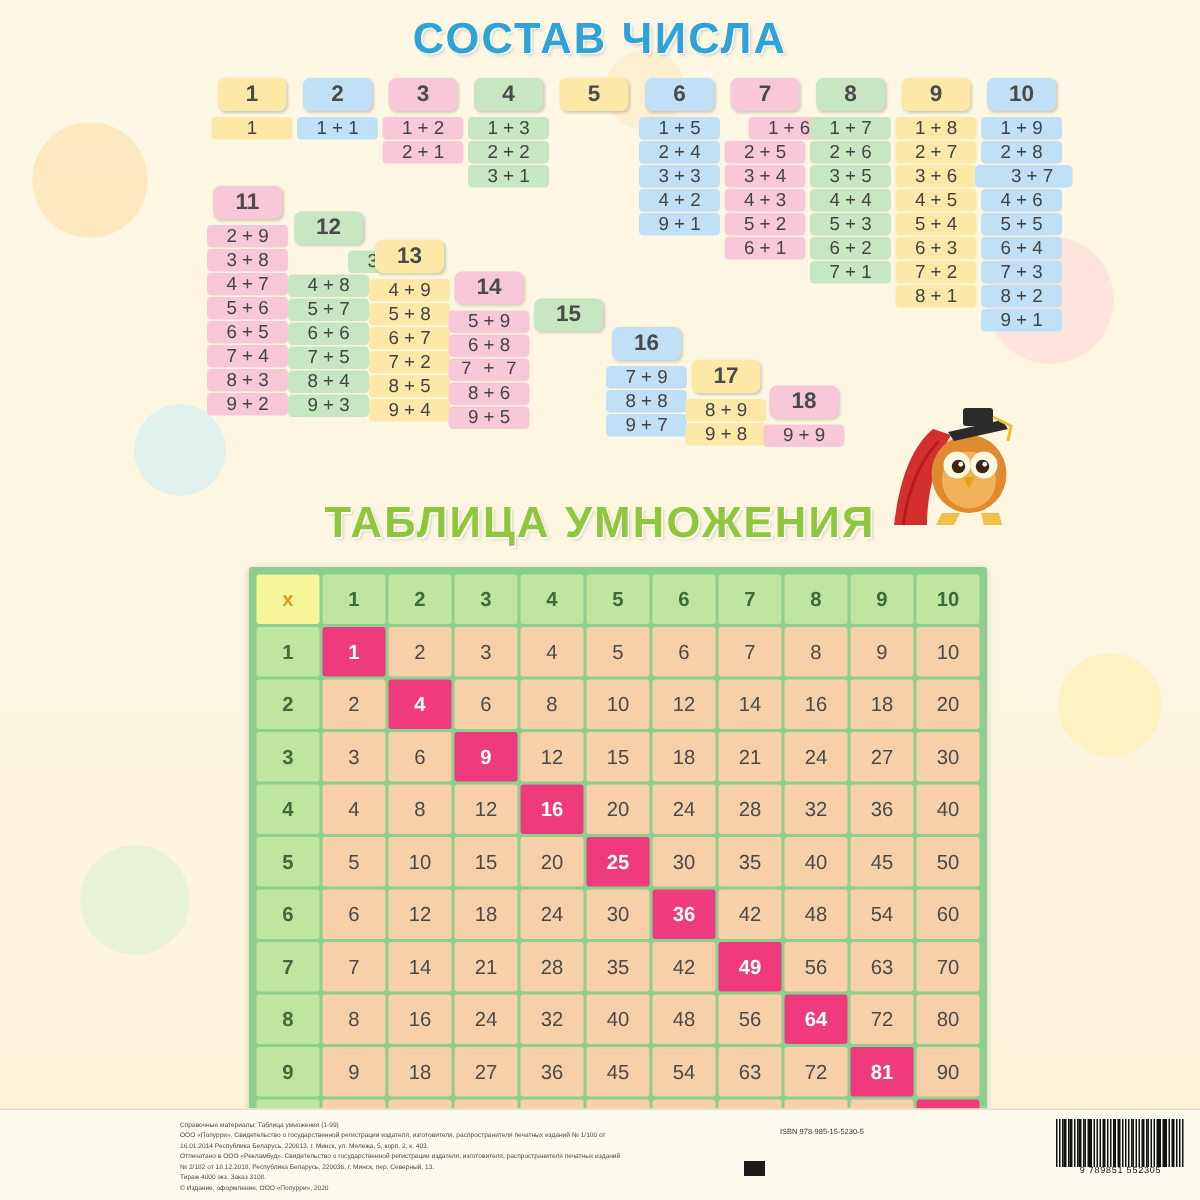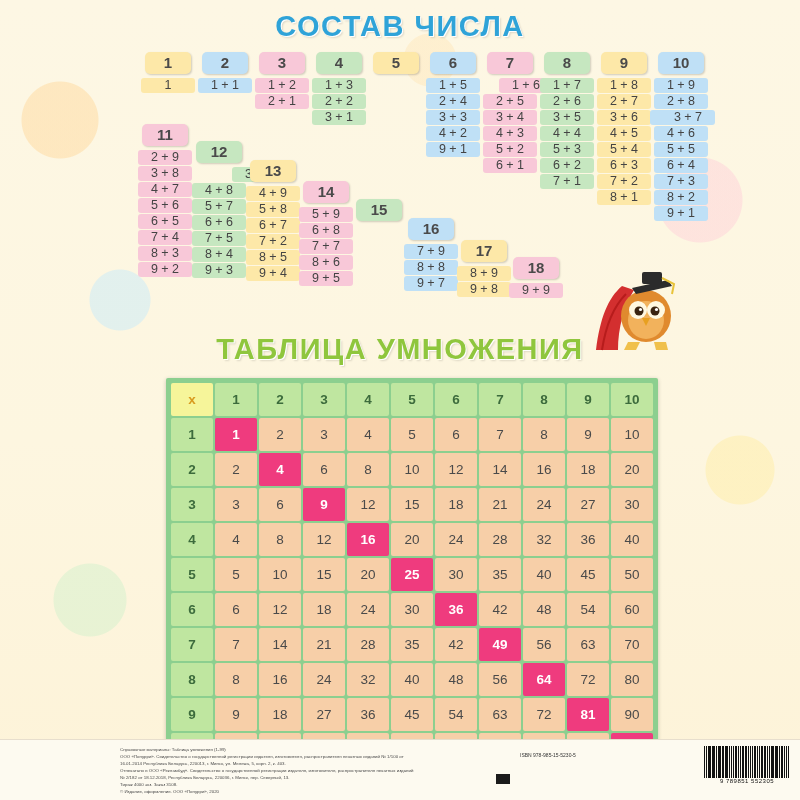--- a/index.html
+++ b/index.html
@@ -211,21 +211,21 @@
           <span style="background: rgb(253, 232, 168);">7 + 2</span>
           <span style="background: rgb(253, 232, 168);">8 + 5</span>
           <span style="background: rgb(253, 232, 168);">9 + 4</span>
         </span>
       </div>
       <div class="col" style="left: 295px; top: 137px;">
         <span class="hdr" style="background: rgb(248, 200, 216);">14</span>
         <span class="pairs">
           <span style="background: rgb(248, 200, 216);">5 + 9</span>
           <span style="background: rgb(248, 200, 216);">6 + 8</span>
-          <span style="background: rgb(248, 200, 216);">7 + 7</span>
+          <span style="background: rgb(248, 200, 216); font-family: Liberation Mono, monospace;">7 + 7</span>
           <span style="background: rgb(248, 200, 216);">8 + 6</span>
           <span style="background: rgb(248, 200, 216);">9 + 5</span>
         </span>
       </div>
       <div class="col" style="left: 348px; top: 155px;">
         <span class="hdr" style="background: rgb(198, 231, 192);">15</span>
       </div>
       <div class="col" style="left: 400px; top: 174px;">
         <span class="hdr" style="background: rgb(191, 224, 246);">16</span>
         <span class="pairs">

